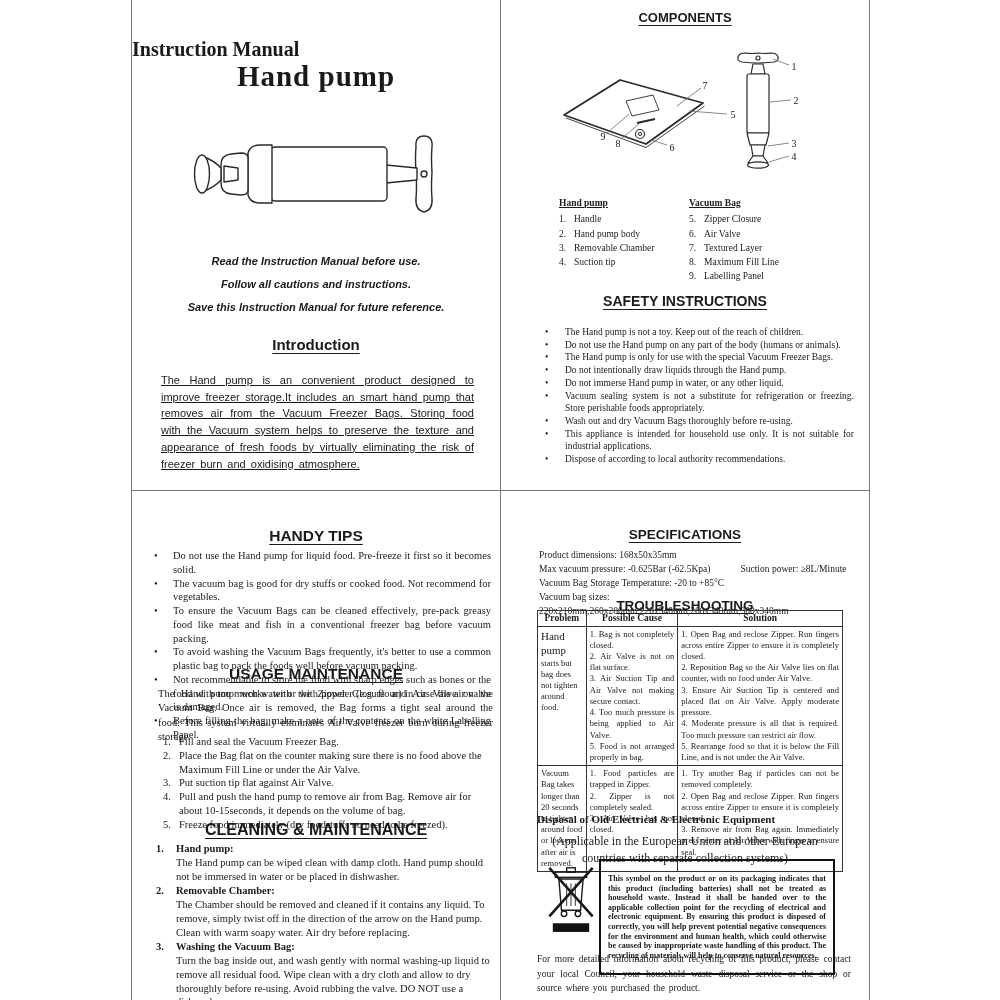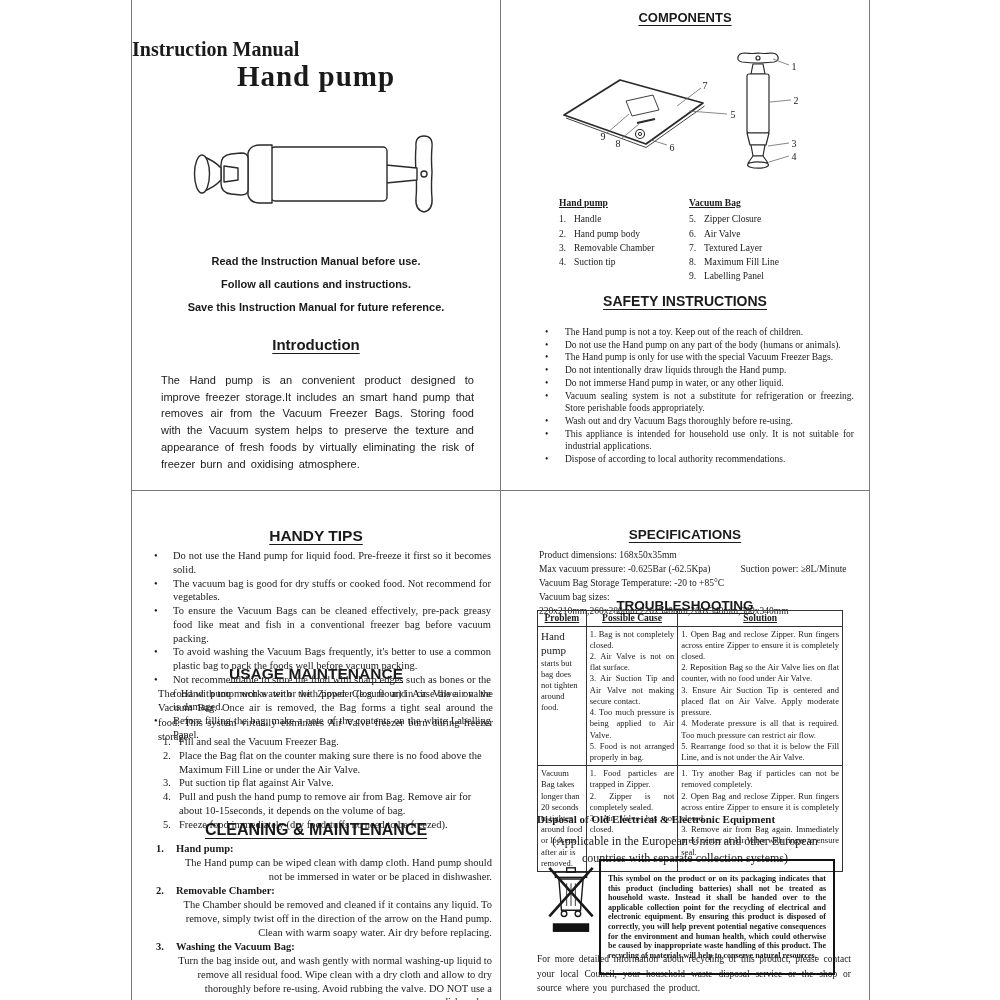--- a/index.html
+++ b/index.html
@@ -14,25 +14,25 @@
   .q2{left:369px;top:0;width:368px;height:490px;}
   .q3{left:0;top:491px;width:368px;height:509px;}
   .q4{left:369px;top:491px;width:368px;height:509px;}
   .b{position:absolute;}
   .hs{font-family:"Liberation Sans",sans-serif;font-weight:700;text-decoration:underline;
       text-underline-offset:3px;text-align:center;left:0;right:0;}
   
   .t1{left:0;right:0;top:38px;text-align:left;font-weight:700;font-size:20px;}
   .t2{left:0;right:0;top:60px;text-align:center;font-weight:700;font-size:29px;letter-spacing:1px;}
   .pump-h{left:58px;top:134px;}
-  .notices{left:0;right:0;top:255px;text-align:center;}
+  .notices{left:0;right:0;top:255px;text-align:center;font-style:italic;}
   .notices .li-row{font-family:"Liberation Sans",sans-serif;font-weight:700;font-size:11px;margin-bottom:11px;}
   .h-intro{top:336px;font-size:15px;}
   .intro-body{left:29px;right:26px;top:361px;font-family:"Liberation Sans",sans-serif;
-              font-size:11px;line-height:1.52;text-align:justify;word-spacing:2px;}
+              font-size:11px;line-height:1.52;text-align:justify;word-spacing:2px;text-decoration:underline;}
   
   .h-comp{top:10px;font-size:13px;}
   .diagram{left:40px;top:38px;}
   .comp-lists{left:58px;top:196px;display:flex;gap:18px;font-size:9.5px;line-height:1.5;}
   .comp-col{width:112px;}
   .comp-col.wide{width:130px;}
   .comp-title{font-weight:700;text-decoration:underline;margin-bottom:2px;}
   .comp-col .li-row{display:flex;}
   .comp-col .li-mk{width:15px;flex:none;}
   .comp-col .li-tx{flex:1;}
@@ -50,30 +50,30 @@
   .h-usage{top:174px;font-size:15.5px;}
   .usage-intro{left:26px;right:7px;top:196px;font-size:10.5px;line-height:1.38;text-align:justify;word-spacing:1.5px;}
   .usage-steps{left:31px;right:10px;top:244px;font-size:10.5px;line-height:1.31;}
   .usage-steps .li-row{display:flex;}
   .usage-steps .li-mk{width:16px;flex:none;}
   .usage-steps .li-tx{flex:1;}
   .h-clean{top:330px;font-size:16px;}
   .clean-items{left:24px;right:8px;top:351px;font-size:10.5px;line-height:1.33;}
   .clean-head{display:flex;font-weight:700;}
   .clean-head .li-mk{width:20px;flex:none;}
-  .clean-body{padding-left:20px;text-align:right;}
+  .clean-body{padding-left:20px;}
   
   .h-spec{top:36px;font-size:13.5px;}
   .spec-lines{left:38px;right:14px;top:57px;font-size:9.5px;line-height:1.48;}
   .spec-gap{display:inline-block;width:30px;}
   .h-trouble{top:107px;font-size:13.5px;}
   table.ts{position:absolute;left:36px;top:119px;width:306px;border-collapse:collapse;
            font-size:8.5px;line-height:1.32;}
   table.ts th,table.ts td{border:1px solid #333;vertical-align:top;padding:2px 3px;}
-  table.ts th{font-size:9.5px;font-weight:700;text-decoration:underline;padding:1px 2px;}
+  table.ts th{font-size:9.5px;font-weight:700;padding:1px 2px;}
   .col-p{width:16%;} .col-c{width:30%;} .col-s{width:54%;}
   .prob-lead{font-size:11px;}
   tr.r1{height:100px;} tr.r2{height:72px;}
   .cell-list .li-row{text-align:justify;}
   .h-disposal{left:36px;top:322px;font-weight:700;font-size:11px;text-underline-offset:2px;}
   .disposal-sub{left:28px;right:28px;top:342px;font-size:12px;line-height:1.45;text-align:center;}
   .weee{left:44px;top:370px;}
   .disposal-box{left:98px;top:368px;width:218px;border:2px solid #111;padding:13px 7px;
                 font-weight:700;font-size:8px;line-height:9.6px;text-align:justify;}
   .disposal-foot{left:36px;right:18px;top:461px;font-size:9.5px;line-height:1.55;text-align:justify;word-spacing:1.5px;}

